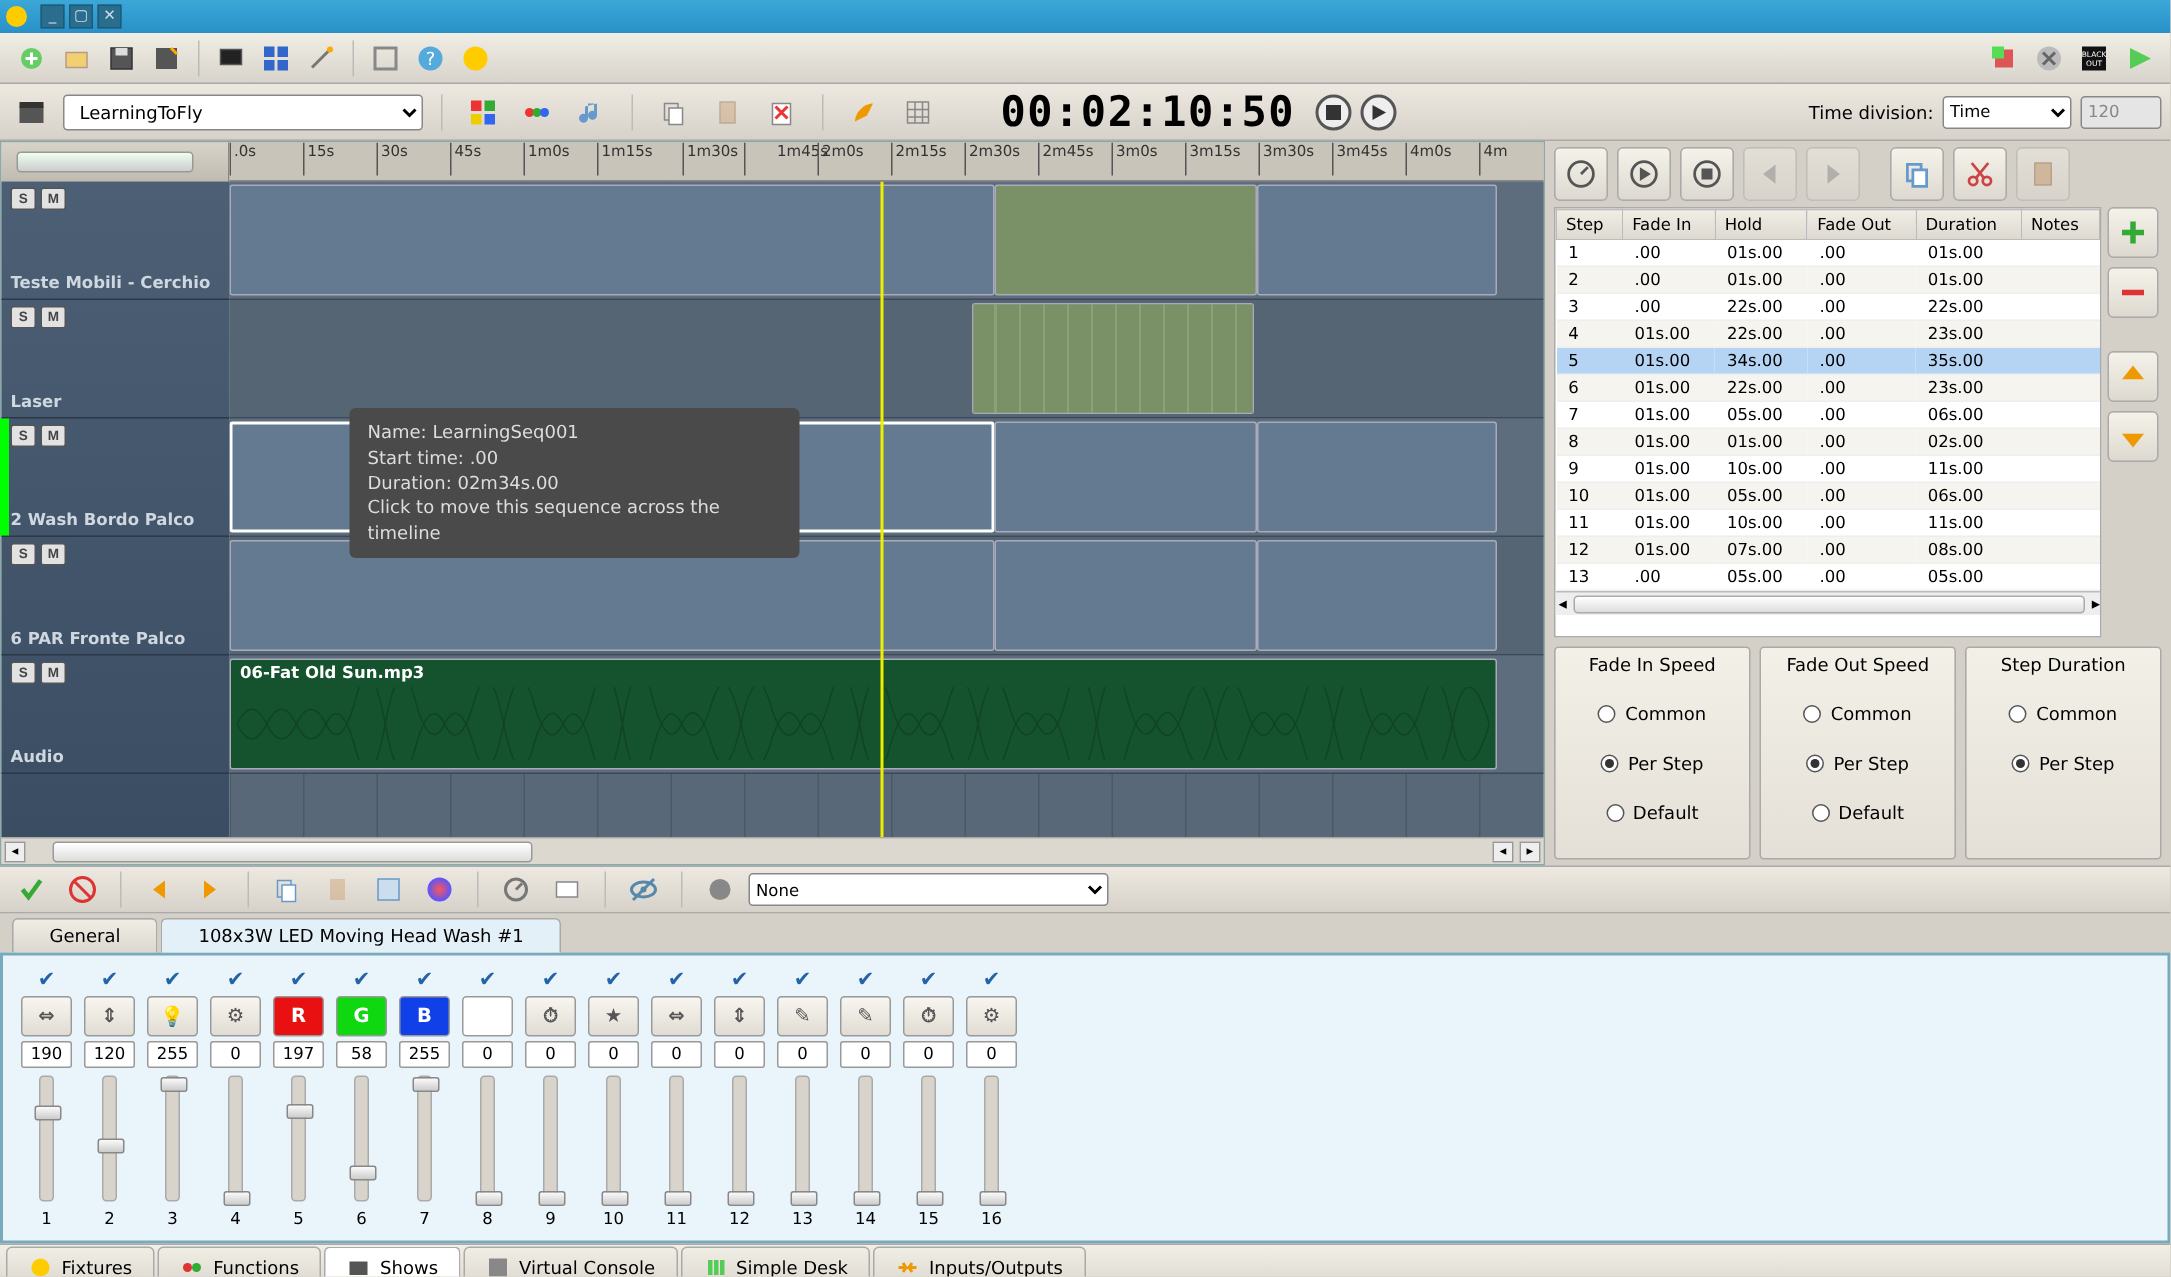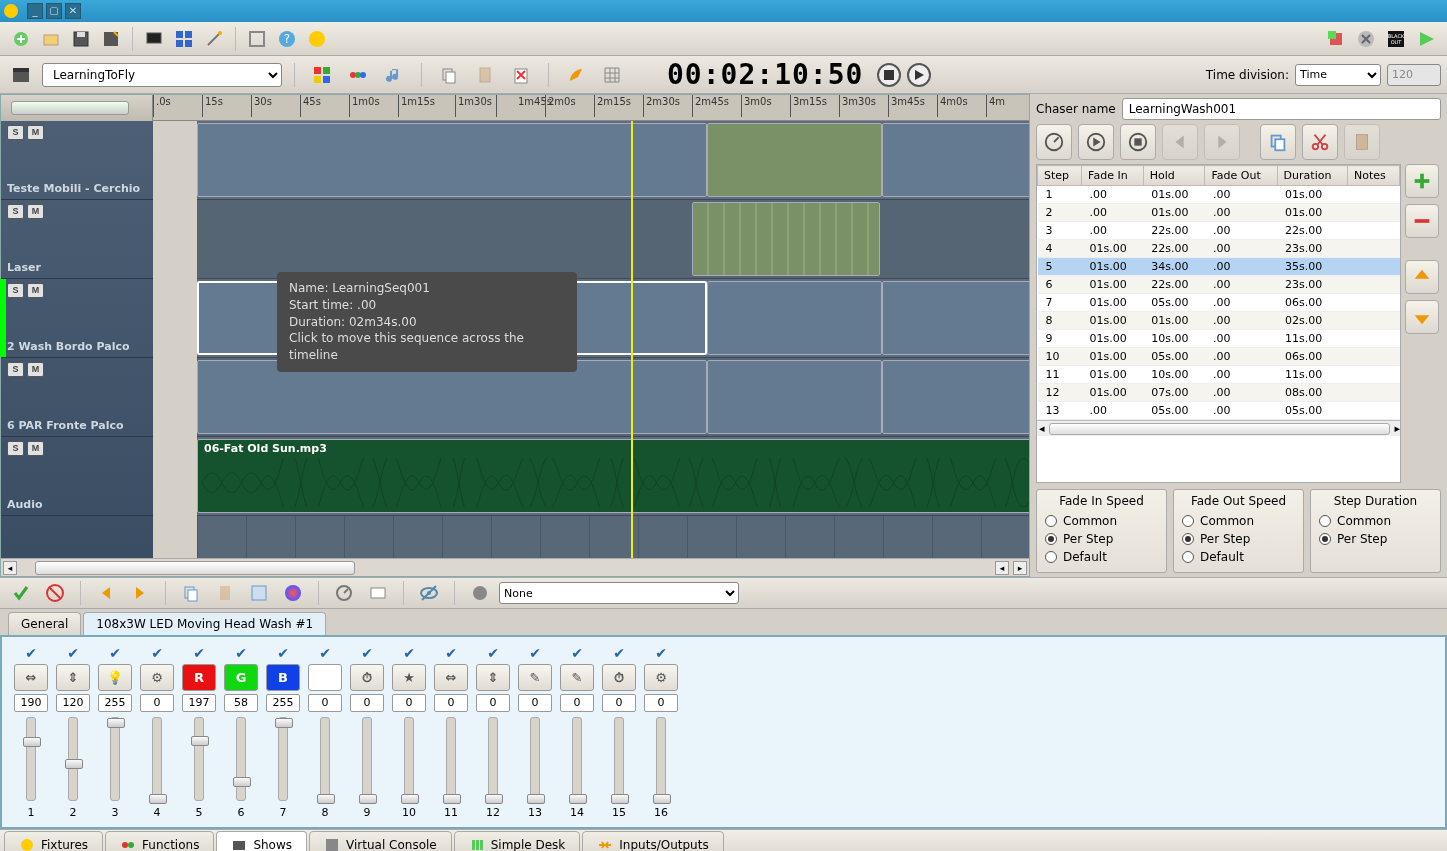--- a/index.html
+++ b/index.html
@@ -41,21 +41,21 @@
 .tick::before{content:'';}
 
 .tl-body { display:flex; flex:1; position:relative; }
 .tl-tracks-head { width:152px; background: linear-gradient(to bottom, #4c5f74, #3a4d62); display:flex;flex-direction:column; }
 .track-head { height: 79px; border-bottom: 1px solid #2a3848; color: #cdd; padding: 4px 6px; position:relative; display:flex;flex-direction:column;justify-content:space-between; }
 .sm-wrap { display:flex; gap:3px; }
 .sm-btn { width:17px; height:15px; background:#e2e2e2; border:1px solid #555; border-radius:2px; font:bold 9px sans-serif; text-align:center;line-height:13px;color:#444; cursor:pointer;}
 .track-name { font-size: 11px; font-weight: bold; color:#cfd7e0; white-space:nowrap;overflow:hidden; }
 .track-active{ position:absolute;left:-1px;top:0;bottom:0;width:6px;background:#0f0;}
 
-.tl-tracks { flex:1; background: #586878; position:relative; overflow:hidden;margin-left:44px; }
+.tl-tracks { flex:1; background: #586878; position:relative; overflow:hidden; }
 .track-row { height:79px; border-bottom: 1px solid #3a4a58; position:relative; background:#5e6d7d; }
 .track-row.alt { background:#566574; }
 .clip { position:absolute; top:2px; bottom:2px; background:#637a90; border:1px solid #aab; border-radius:2px; }
 .clip.sel { border:2px solid #fff; }
 .clip-green { background:#7a9168; border:1px solid #aab;}
 .audio-clip { position:absolute; top:2px; bottom:2px; left:0; right:0; background:#14532d; border:1px solid #aab; border-radius:2px; }
 .audio-label { font-size:11px; color:#fff; padding:2px 6px;font-weight:600; }
 .waveform { position:absolute; top:18px; bottom:4px; left:4px; right:4px; }
 .playhead { position:absolute; top:0; bottom:0; width:2px; background:#ee0; left:434px; z-index:5; }
 .tl-vticks{position:absolute;inset:0;pointer-events:none;}
@@ -83,32 +83,32 @@
 .step-table th { background:linear-gradient(#f0ede5,#ddd9d0); border:1px solid #bbb; padding:3px 6px; text-align:left; font-weight:normal; position:sticky;top:0;}
 .step-table td { padding:2px 8px; border-bottom:1px solid #eee; }
 .step-table tr:nth-child(even) td { background:#f6f4ef; }
 .step-table tr.selected td { background:#b5d4f4; }
 .step-side { width:36px; display:flex;flex-direction:column;gap:6px; }
 .step-side .big-btn { width:34px;height:34px;}
 .step-hscroll { height:16px; border-top:1px solid #bbb; background:#eee; display:flex;align-items:center;}
 
 .speed-row { display:flex; gap:6px; margin-top:6px; }
 .speed-box { flex:1; border:1px solid #aaa; border-radius:3px; background:linear-gradient(#f3f0e8,#e4e0d7); padding:4px 8px; }
-.speed-box .title { text-align:center; font-size:12px; margin-bottom:6px; }
-.radio-row { display:flex; align-items:center; gap:6px; font-size:12px; margin:4px 0;}
+.speed-box .title { text-align:center; font-size:12px; margin-bottom:18px; }
+.radio-row { display:flex; align-items:center; gap:6px; font-size:12px; margin:19px 0;justify-content:center;}
 .radio { width:12px;height:12px;border:1px solid #555;border-radius:50%;display:inline-flex;align-items:center;justify-content:center;background:#fff;}
 .radio.checked::after{content:'';width:6px;height:6px;background:#333;border-radius:50%;}
 
 
 .fix-toolbar { height:32px; background:linear-gradient(#ede9e1,#d6d2c9); display:flex;align-items:center;padding:0 6px;gap:4px;border-top:1px solid #aaa;border-bottom:1px solid #aaa; }
 .fix-toolbar select { width:240px; height:22px; border:1px solid #888; border-radius:3px; background:#fff; font-size:11px;}
 
 
 .fix-tabs { display:flex; background:#d4d0c8; padding-top:3px; gap:2px; padding-left:8px;}
-.fix-tab { padding:4px 12px; background:linear-gradient(#f0ede5,#dcd8cf); border:1px solid #aaa; border-bottom:none; border-radius:4px 4px 0 0; font-size:12px;cursor:pointer;}
+.fix-tab { padding:4px 24px; background:linear-gradient(#f0ede5,#dcd8cf); border:1px solid #aaa; border-bottom:none; border-radius:4px 4px 0 0; font-size:12px;cursor:pointer;}
 .fix-tab.active { background:#e4f0f8; font-weight:normal; }
 
 
 .channels-panel { border:2px solid #7ab; background:#e9f4fb; padding:8px; display:flex; gap:0; height:194px;}
 .channel { width:42px; display:flex; flex-direction:column; align-items:center; gap:3px; }
 .chk { color:#2563a8; font-size:14px; font-weight:bold; }
 .ch-icon { width:34px; height:28px; border:1px solid #999; border-radius:3px; display:flex;align-items:center;justify-content:center; background:linear-gradient(#f8f6f0,#e0dcd3);}
 .ch-icon.red{background:#e81010;} .ch-icon.green{background:#10d810;} .ch-icon.blue{background:#1040e8;} .ch-icon.white{background:#fff;}
 .ch-val { width:34px; height:18px; border:1px solid #999; border-radius:2px; background:#fff; text-align:center; font-size:11px;line-height:16px;}
 .ch-slider { width:10px; height:86px; background:#d8d4cb; border:1px solid #aaa; border-radius:3px; position:relative; margin:2px 0;}
@@ -435,24 +435,20 @@
     <div class="hscroll">
       <span class="arrow">◂</span>
         <div class="bar"></div>
         <div style="flex:1"></div>
         <span class="arrow">◂</span>
         <span class="arrow">▸</span>
     </div>
   </div>
 
   <div class="chaser-panel">
-    <div class="chaser-row1">
-      <span class="chaser-label">Chaser name</span>
-      <input class="chaser-name-input" value="LearningWash001" style="">
-    </div>
     <div class="chaser-btns">
       <span class="big-btn">
           <svg viewBox="0 0 24 24">
             <circle cx="12" cy="12" r="9" fill="none" stroke="#555" stroke-width="2"></circle>
             <path d="M12 12l5-5" stroke="#555" stroke-width="2"></path>
           </svg>
         </span>
       <span class="big-btn">
           <svg viewBox="0 0 24 24">
             <circle cx="12" cy="12" r="9" fill="none" stroke="#555" stroke-width="2"></circle>

